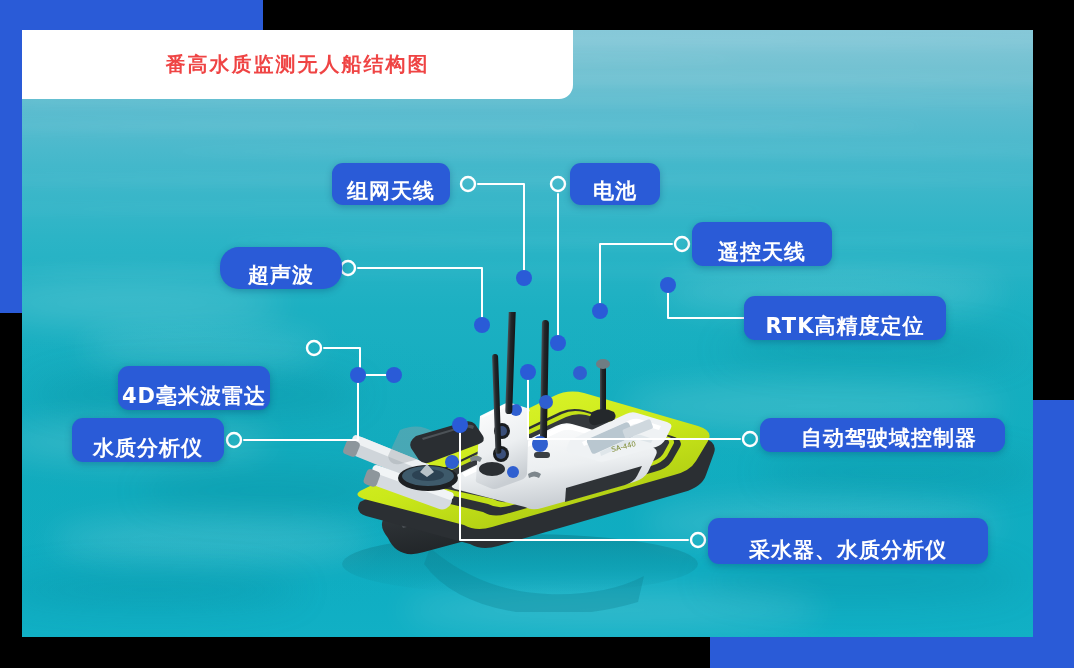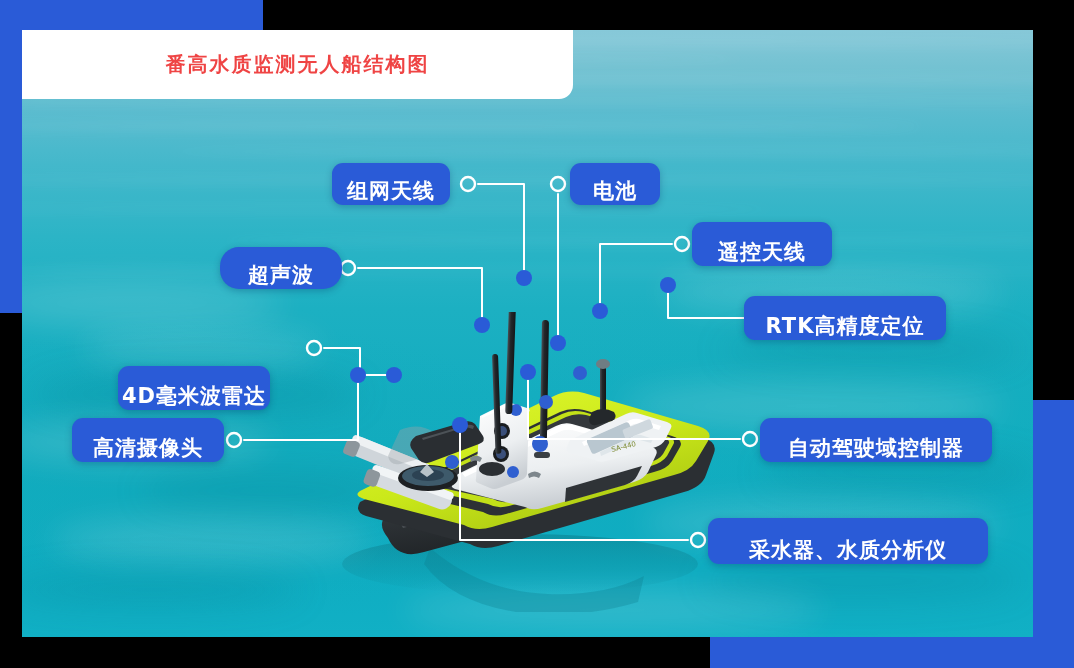--- a/index.html
+++ b/index.html
@@ -264,23 +264,23 @@
       <div class="pill" style="left: 692px; top: 222px; width: 140px; height: 44px;">
         <span>遥控天线</span>
       </div>
       <div class="pill" style="left: 118px; top: 326px; width: 152px; height: 44px; margin-top: 40px;">
         <span>4D毫米波雷达</span>
       </div>
       <div class="pill" style="left: 744px; top: 296px; width: 202px; height: 44px;">
         <span>RTK高精度定位</span>
       </div>
       <div class="pill" style="left: 72px; top: 418px; width: 152px; height: 44px;">
-        <span>高清摄像头</span>
-      </div>
-      <div class="pill" style="left: 760px; top: 418px; width: 232px; height: 44px;">
+        <span>水质分析仪</span>
+      </div>
+      <div class="pill" style="left: 760px; top: 418px; width: 232px; height: 34px; padding-left: 13px;">
         <span>自动驾驶域控制器</span>
       </div>
       <div class="pill" style="left: 708px; top: 518px; width: 280px; height: 46px;">
         <span>采水器、水质分析仪</span>
       </div>
     </div>
 
 </div>
 
 </body></html>

